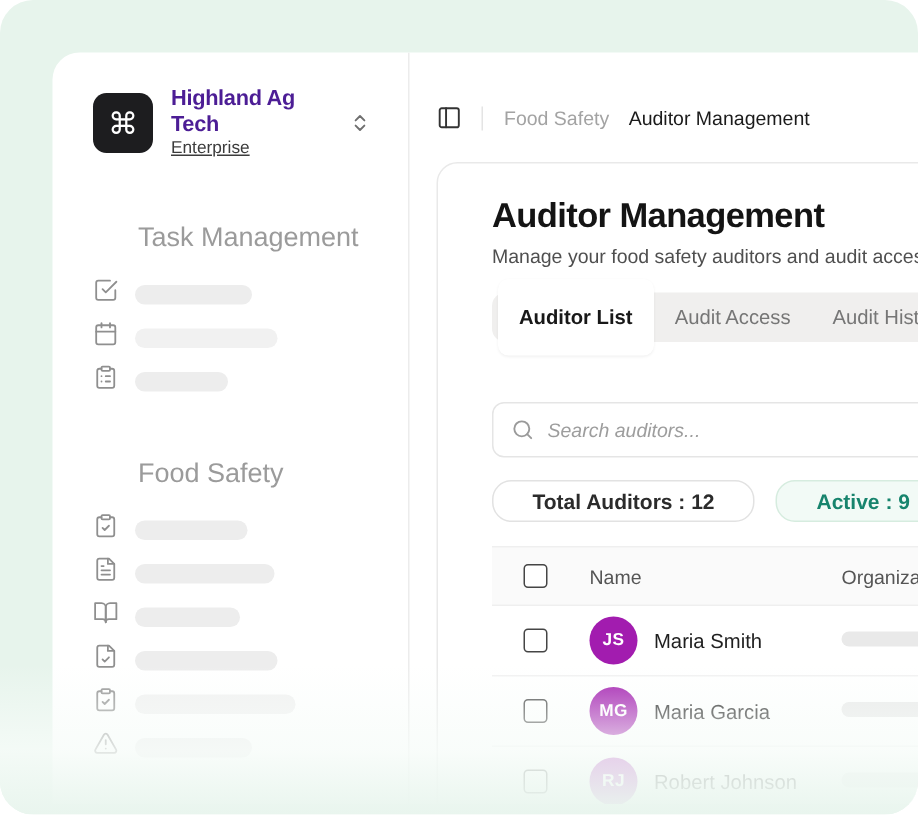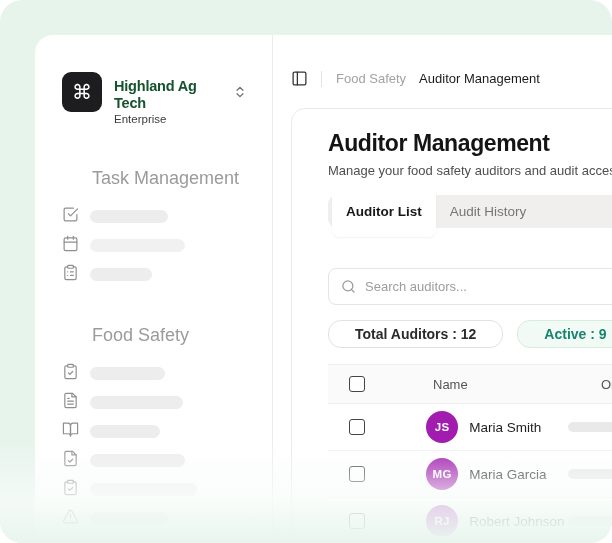--- a/index.html
+++ b/index.html
@@ -18,22 +18,22 @@
 
   
   .sidebar { flex:0 0 238px; border-right:1px solid #ececec; padding:23px 14px 0 27px; }
   .org-row { display:flex; align-items:center; gap:12px; width:185px; }
   .org-logo {
     width:40px; height:40px; border-radius:9px; background:#1d1d1f;
     color:#fff; display:flex; align-items:center; justify-content:center;
     font-size:20px; flex:0 0 40px;
   }
   .org-text { line-height:1.15; }
-  .org-name { font-size:14.5px; font-weight:700; color:#14532d; letter-spacing:-0.2px;margin-top:20px; }
-  .org-plan { font-size:11.5px; color:#3c3c3c; margin-top:2px; }
+  .org-name { font-size:14.5px; font-weight:700; color:#4c1d95; letter-spacing:-0.2px; }
+  .org-plan { font-size:11.5px; color:#3c3c3c; margin-top:2px;text-decoration:underline; }
   .org-caret { margin-left:auto; color:#6f6f6f; display:flex; }
 
   .section-label { font-size:18px; color:#9b9b9b; margin:36px 0 13px 30px; }
   .section-label.first { margin-top:41px; }
   .side-item { display:flex; align-items:center; gap:11px; height:29px; color:#8f8f8f; }
   .side-item svg { flex:0 0 17px; }
   .skel { height:13px; border-radius:7px; background:#ededed; }
   .skel.lite { background:#f1f1f1; }
 
   
@@ -57,21 +57,21 @@
   }
   .tab { font-size:13.5px; color:#767676; padding:18px 14px; border-radius:7px; white-space:nowrap; }
   .tab.active { background:#ffffff; color:#181818; font-weight:600; box-shadow:0 1px 2px rgba(0,0,0,.06); }
 
   .search-box {
     margin-top:40px; height:37px; border:1px solid #e5e5e5; border-radius:8px;
     display:flex; align-items:center; gap:9px; padding:0 12px; width:330px; color:#9a9a9a;
   }
   .search-box input {
     border:none; outline:none; font-size:13px; color:#333; width:240px;
-    font-family:"Liberation Sans", sans-serif; background:transparent;
+    font-family:"Liberation Sans", sans-serif; background:transparent;font-style:italic;
   }
   .search-box input::placeholder { color:#9d9d9d; }
 
   .stats { margin-top:15px; display:flex; gap:14px; }
   .stat-badge {
     height:28px; display:flex; align-items:center; padding:0 26px;
     border-radius:13px; font-size:14px; font-weight:600; white-space:nowrap;
   }
   .stat-neutral { background:#ffffff; border:1px solid #e2e2e2; color:#2b2b2b; }
   .stat-positive { background:#f2faf6; border:1px solid #d6ecdf; color:#17846d; }
@@ -79,21 +79,21 @@
 
   .table { margin-top:16px; width:360px; }
   .tr { display:flex; align-items:center; padding-left:21px; }
   .thead {
     height:40px; background:#fafafa; font-size:13px; color:#555;
     border-top:1px solid #efefef; border-bottom:1px solid #efefef;
   }
   .row { height:47px; border-bottom:1px solid #f1f1f1; }
   .cell-check { width:44px; display:flex; align-items:center; }
   .checkbox { width:16px; height:16px; border:1.5px solid #454545; border-radius:3px; background:#fff; }
-  .cell-name { width:168px; display:flex; align-items:center; gap:11px;margin-left:40px; }
+  .cell-name { width:168px; display:flex; align-items:center; gap:11px; }
   .avatar {
     width:32px; height:32px; border-radius:50%; background:#a21caf; color:#fff;
     display:flex; align-items:center; justify-content:center;
     font-size:11.5px; font-weight:600; letter-spacing:.3px; flex:0 0 32px;
   }
   .name-text { font-size:13.5px; color:#1f1f1f; }
   .cell-org { flex:1; }
   .org-skel { width:120px; height:10px; border-radius:5px; background:#e9e9e9; }
 
   .bottom-fade {
@@ -218,20 +218,21 @@
         <span class="crumb-parent">Food Safety</span>
         <span class="crumb-current">Auditor Management</span>
       </div>
 
       <div class="card">
         <h1 class="page-title">Auditor Management</h1>
         <p class="page-subtitle">Manage your food safety auditors and audit access permissions</p>
 
         <div class="tabs">
           <div class="tab active">Auditor List</div>
+          <div class="tab">Audit Access</div>
           <div class="tab">Audit History</div>
         </div>
 
         <div class="search-box">
           <span style="display:flex;">
             <svg width="15" height="15" viewBox="0 0 24 24" fill="none" stroke="currentColor" stroke-width="2" stroke-linecap="round" stroke-linejoin="round">
                 <circle cx="11" cy="11" r="8"></circle>
                 <path d="m21 21-4.3-4.3"></path>
               </svg>
           </span>

